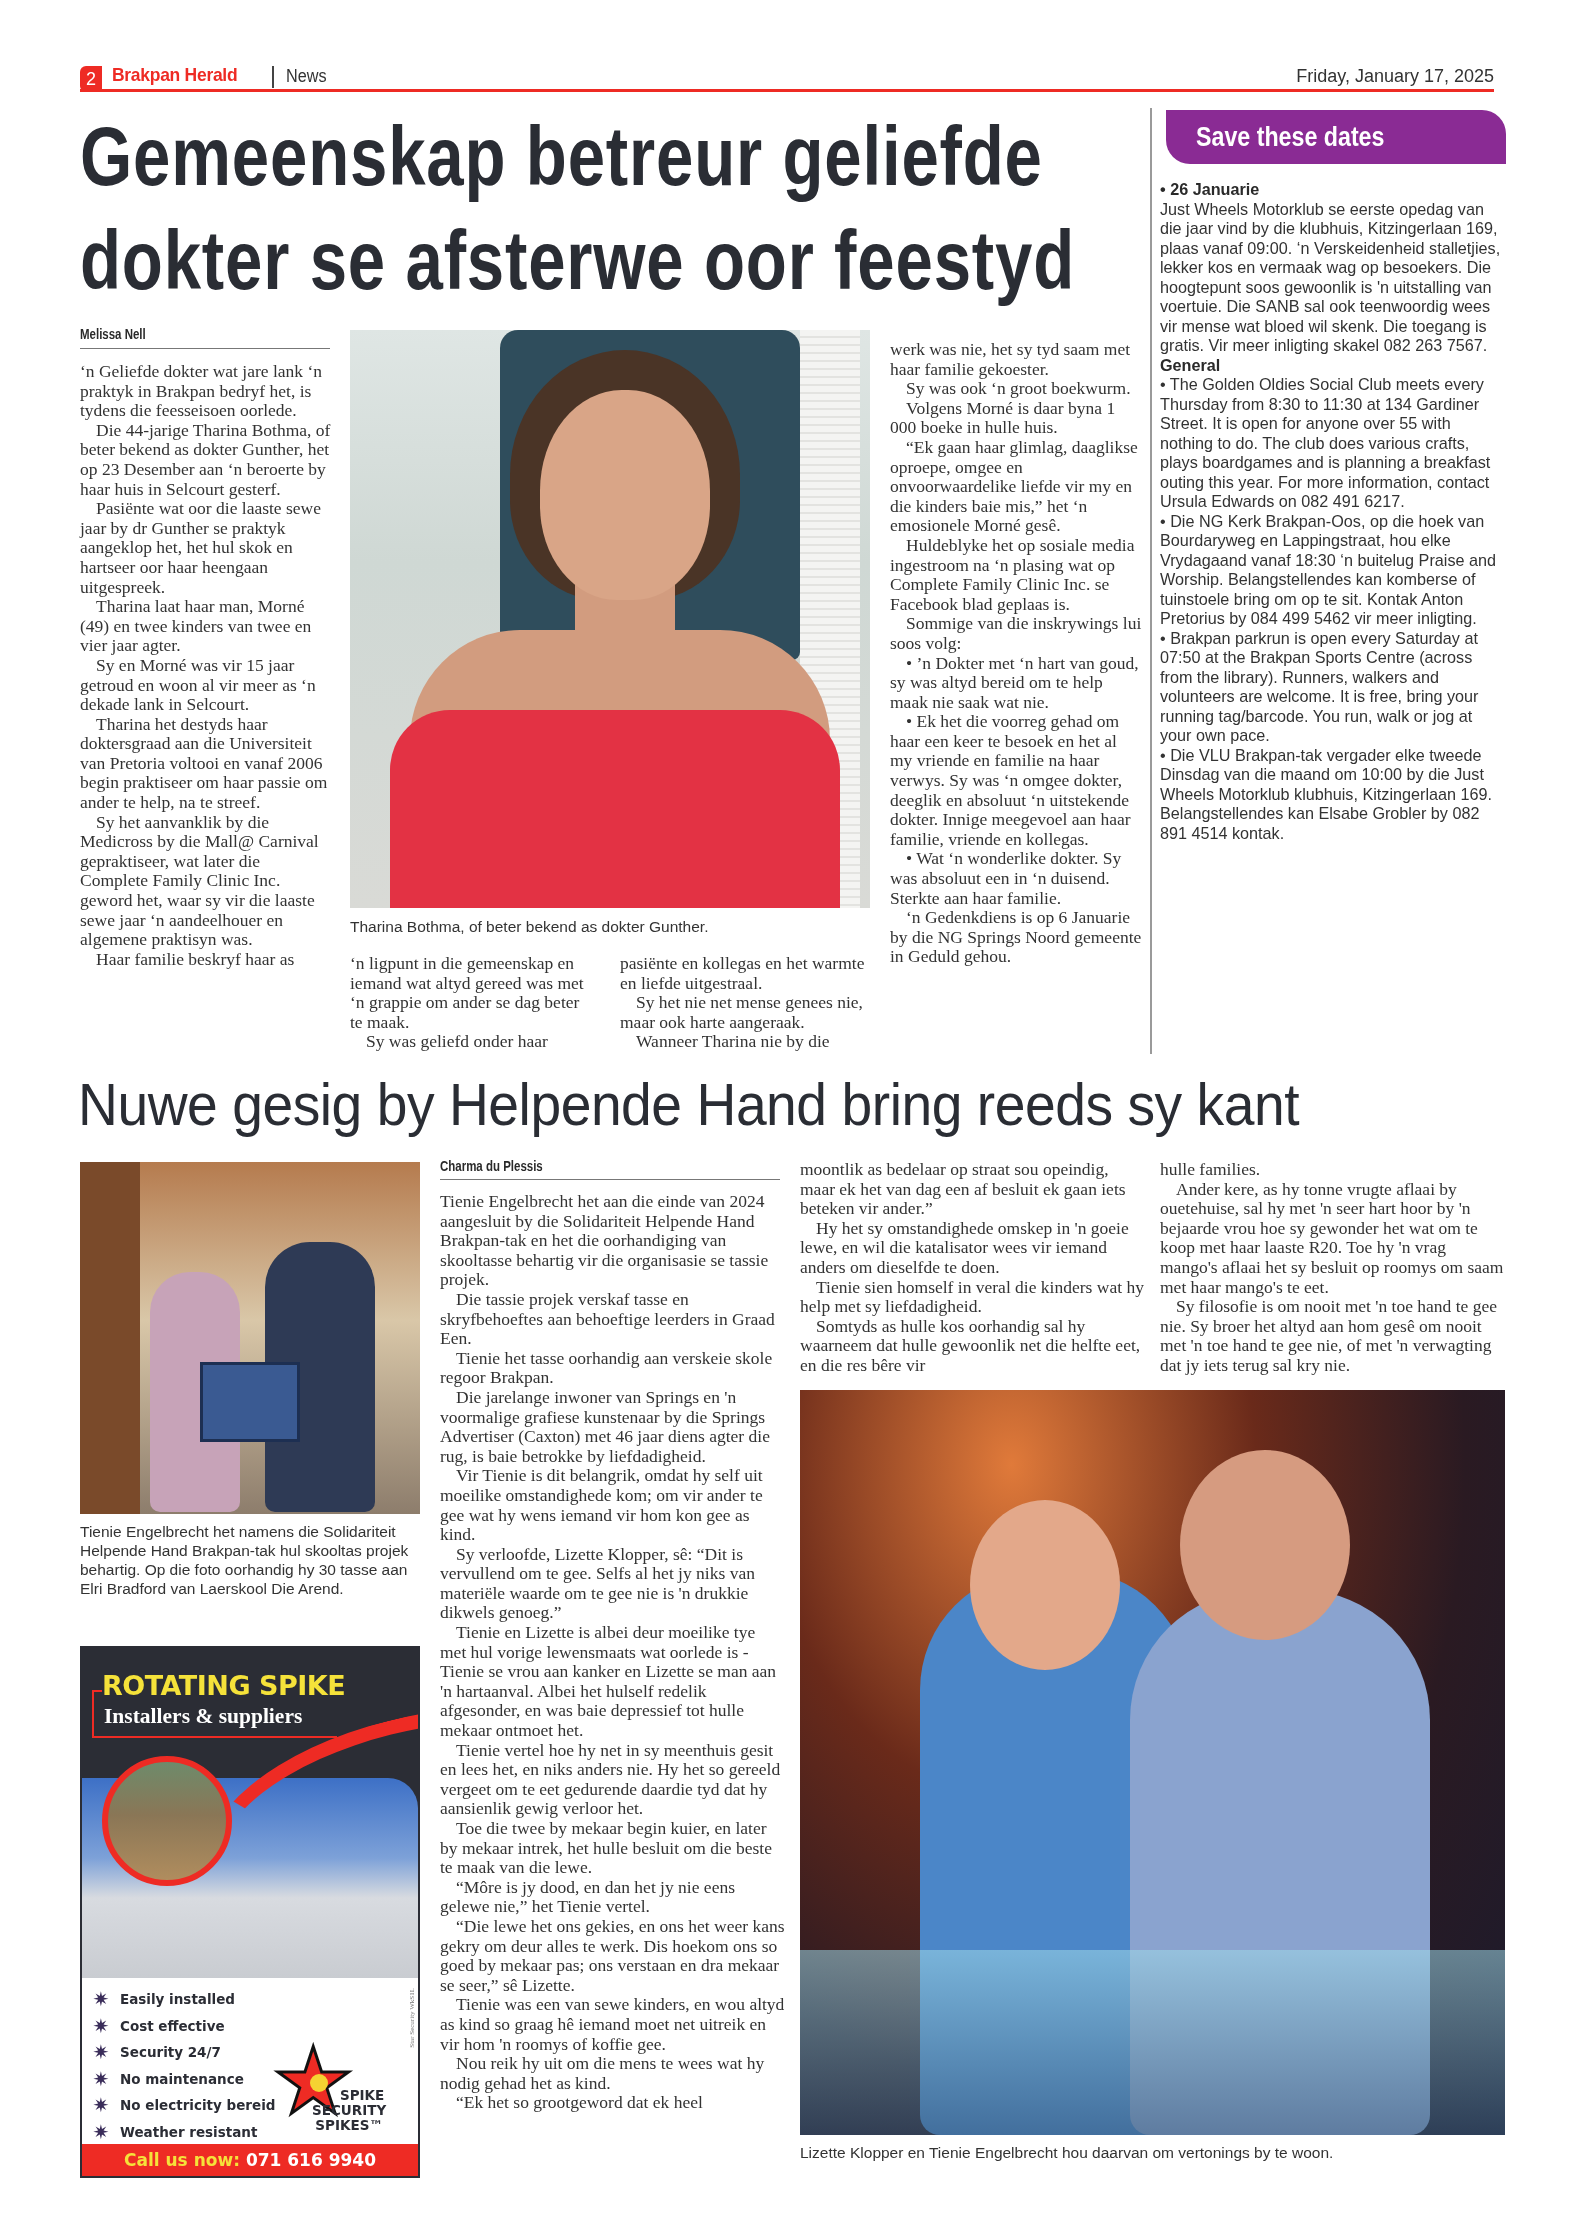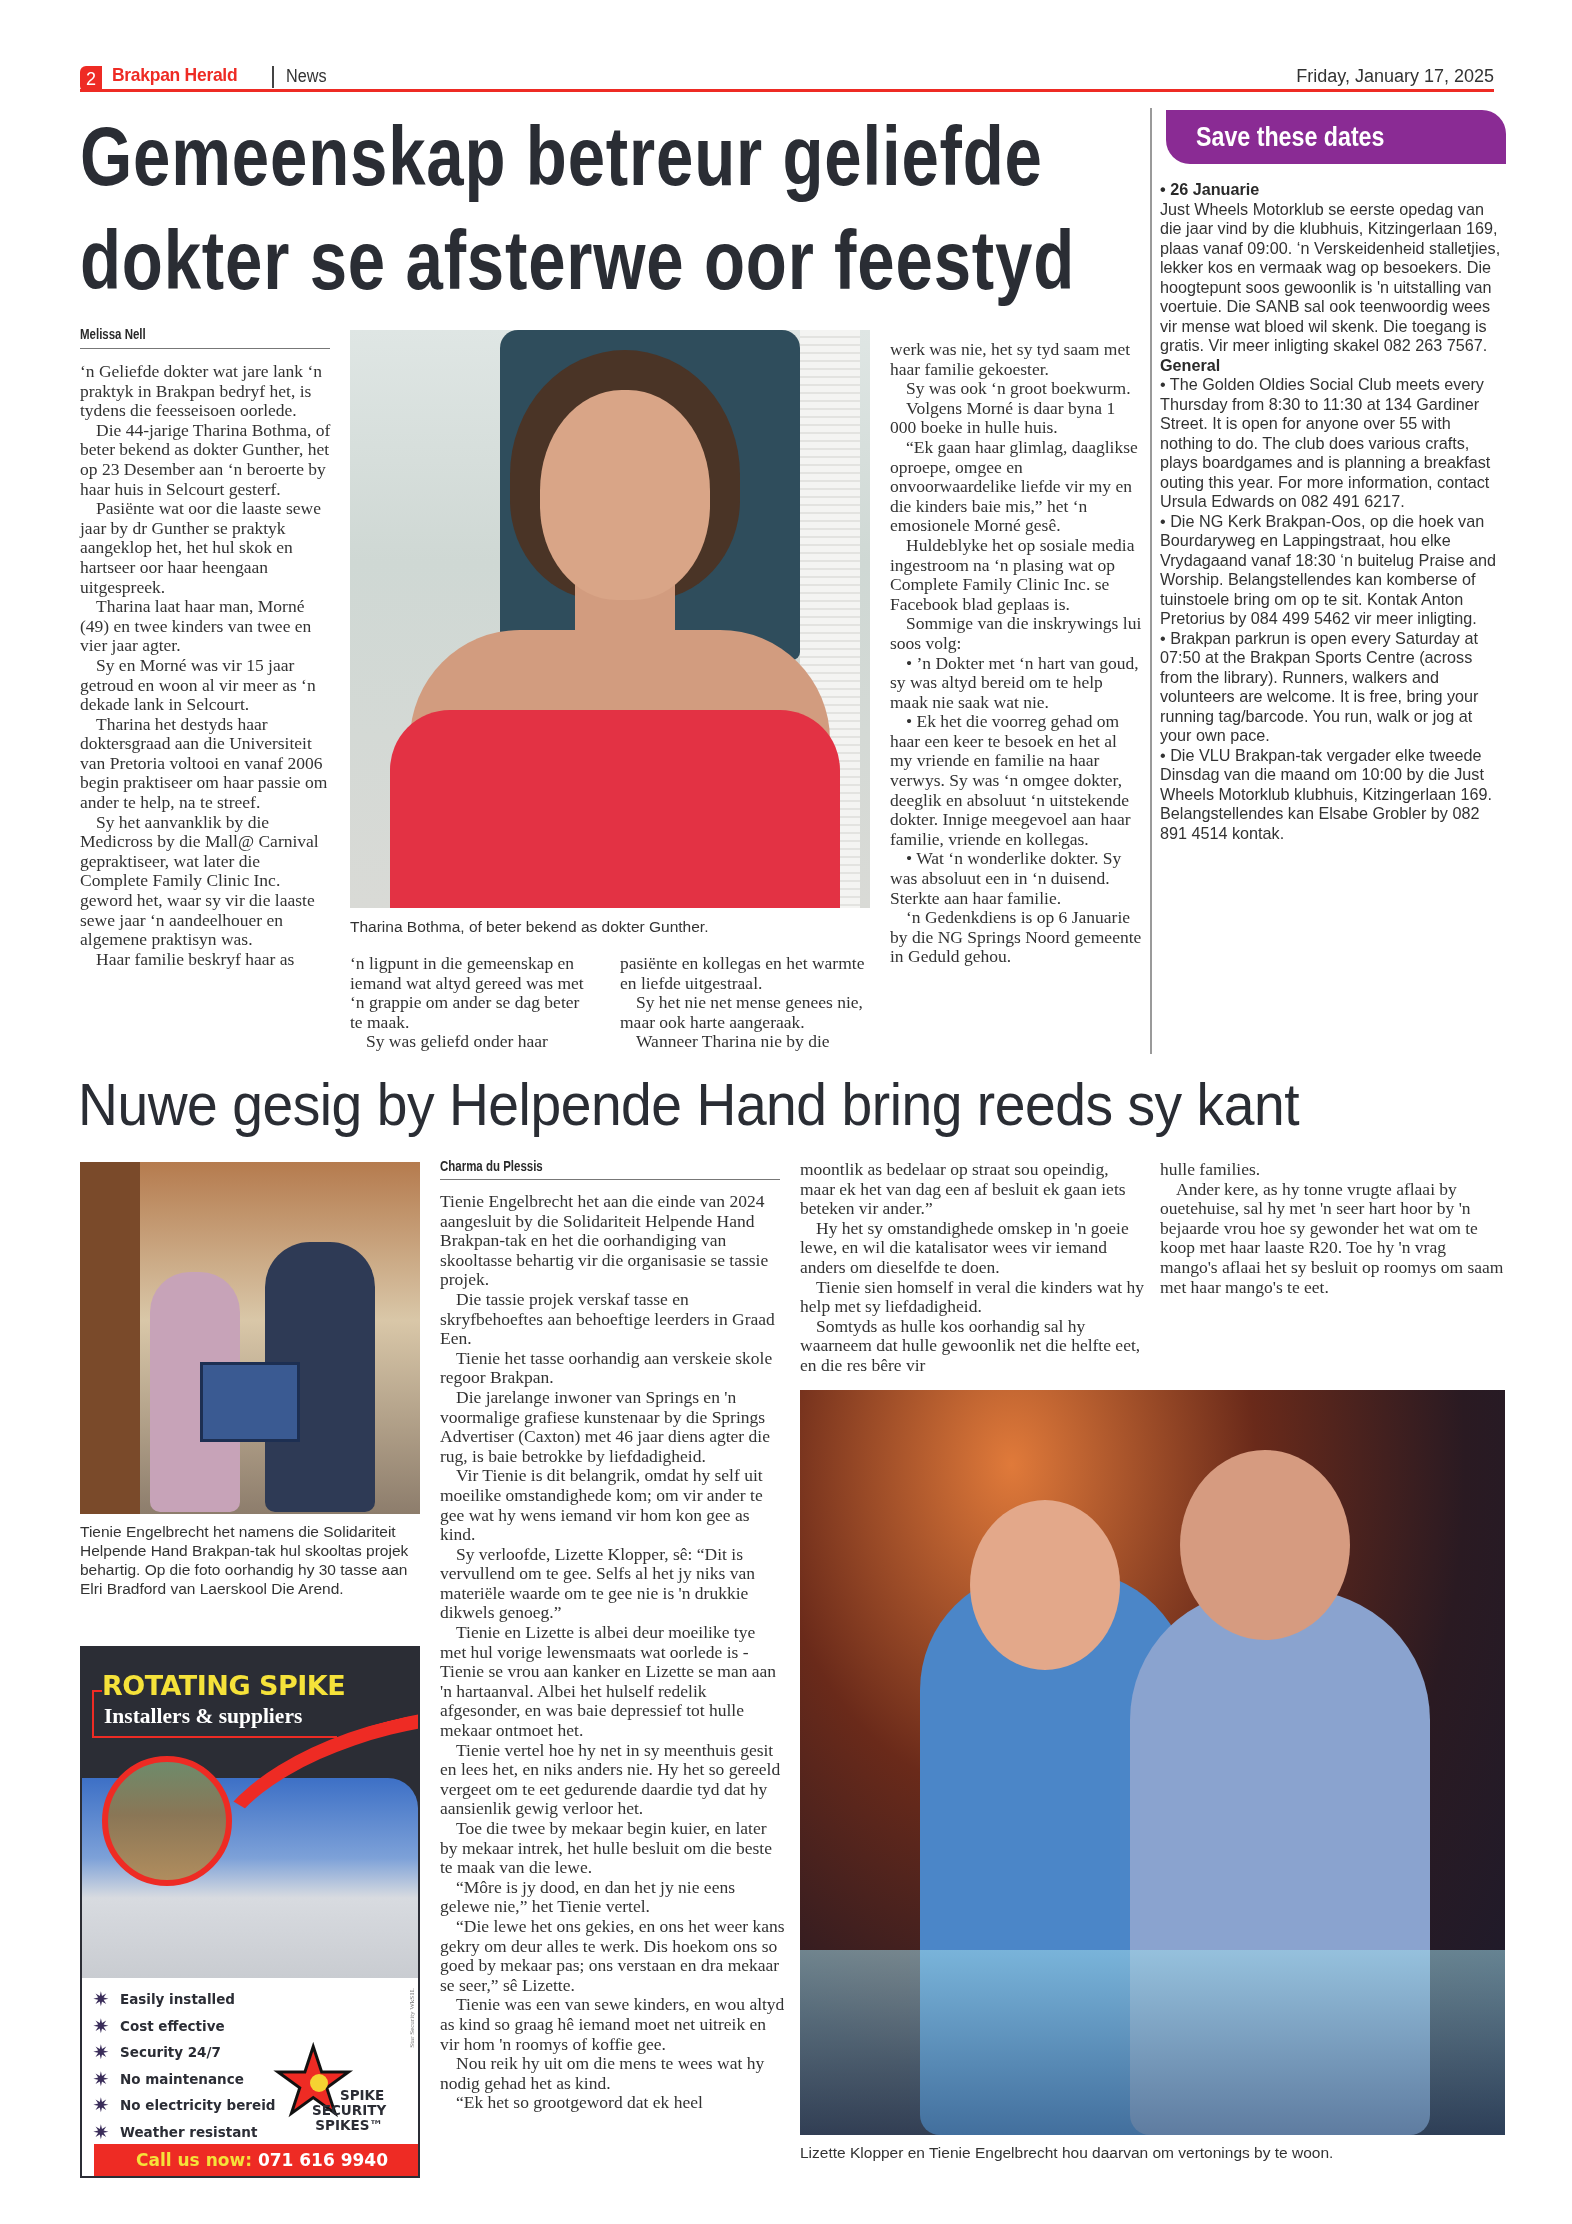--- a/index.html
+++ b/index.html
@@ -73,21 +73,21 @@
   .ad-circle { position:absolute; left: 20px; top: 108px; width: 130px; height: 130px; border-radius: 50%; border: 6px solid #ee2b24; background: linear-gradient(180deg,#6e8b6b 0%, #8a7656 45%, #b08d5e 100%); }
   .ad-arc { position:absolute; left: 120px; top: 70px; width: 420px; height: 200px; border: 14px solid #ee2b24; border-radius: 50%; border-color: #ee2b24 transparent transparent transparent; transform: rotate(-14deg); }
   .ad-list { position:absolute; left: 8px; top: 338px; }
   .ad-item { display:flex; align-items:center; height: 26.5px; font-family: "DejaVu Sans", sans-serif; font-weight: bold; font-size: 13.5px; color: #2b2d35; white-space: nowrap; }
   .ad-item .star { width: 22px; height: 22px; margin-right: 8px; color:#3a2d5a; font-size: 20px; line-height: 22px; text-align:center; }
   .ad-logo { position:absolute; left: 190px; top: 388px; width: 150px; height: 120px; }
   .ad-logo .bigstar { position:absolute; left: 0; top: 0; font-size: 92px; line-height: 92px; color: #ee2b24; text-shadow: 0 0 0 #000; -webkit-text-stroke: 3px #111; }
   .ad-logo .dot { position:absolute; left: 38px; top: 38px; width: 18px; height: 18px; background:#f5d332; border-radius:50%; }
   .ad-logo .brand { position:absolute; left: 40px; top: 52px; font-family: "DejaVu Sans", sans-serif; font-weight: bold; font-size: 13.5px; line-height: 15px; color:#2b2d35; text-align:center; }
   .ad-vert { position:absolute; right: 2px; top: 340px; font-family: "Liberation Serif", serif; font-size: 7px; color:#777; writing-mode: vertical-rl; transform: rotate(180deg); }
-  .ad-cta { position:absolute; left:12px; bottom:0; width:336px; height: 32px; background:#ee2b24; text-align:center; font-family: "DejaVu Sans", sans-serif; font-weight: bold; font-size: 17px; line-height: 32px; white-space: nowrap; }
+  .ad-cta { position:absolute; left:0; bottom:0; width:336px; height: 32px; background:#ee2b24; text-align:center; font-family: "DejaVu Sans", sans-serif; font-weight: bold; font-size: 17px; line-height: 32px; white-space: nowrap; }
   .ad-cta .lbl { color: #f5e23a; }
   .ad-cta .num { color: #ffffff; }
 </style>
 </head>
 <body>
 
 <div class="abs page-tab">2</div>
 <div class="abs masthead">Brakpan Herald</div>
 <div class="abs sep"></div>
 <div class="abs section">News</div>
@@ -197,20 +197,21 @@
   </div>
 <div class="abs col" id="a2c2" style="left:800px;top:1160px;width:345px;">
     <p>moontlik as bedelaar op straat sou opeindig, maar ek het van dag een af besluit ek gaan iets beteken vir ander.”</p>
     <p class="ind">Hy het sy omstandighede omskep in 'n goeie lewe, en wil die katalisator wees vir iemand anders om dieselfde te doen.</p>
     <p class="ind">Tienie sien homself in veral die kinders wat hy help met sy liefdadigheid.</p>
     <p class="ind">Somtyds as hulle kos oorhandig sal hy waarneem dat hulle gewoonlik net die helfte eet, en die res bêre vir</p>
   </div>
 <div class="abs col" id="a2c3" style="left:1160px;top:1160px;width:345px;">
     <p>hulle families.</p>
     <p class="ind">Ander kere, as hy tonne vrugte aflaai by ouetehuise, sal hy met 'n seer hart hoor by 'n bejaarde vrou hoe sy gewonder het wat om te koop met haar laaste R20. Toe hy 'n vrag mango's aflaai het sy besluit op roomys om saam met haar mango's te eet.</p>
+    <p class="ind">Sy filosofie is om nooit met 'n toe hand te gee nie. Sy broer het altyd aan hom gesê om nooit met 'n toe hand te gee nie, of met 'n verwagting dat jy iets terug sal kry nie.</p>
   </div>
 
 <div class="abs photo photo3">
   <div class="womanb"></div>
     <div class="manb"></div>
     <div class="womanf"></div>
     <div class="manf"></div>
     <div class="table"></div>
 </div>
 <div class="abs caption" style="left:800px;top:2143px;width:705px;">Lizette Klopper en Tienie Engelbrecht hou daarvan om vertonings by te woon.</div>

